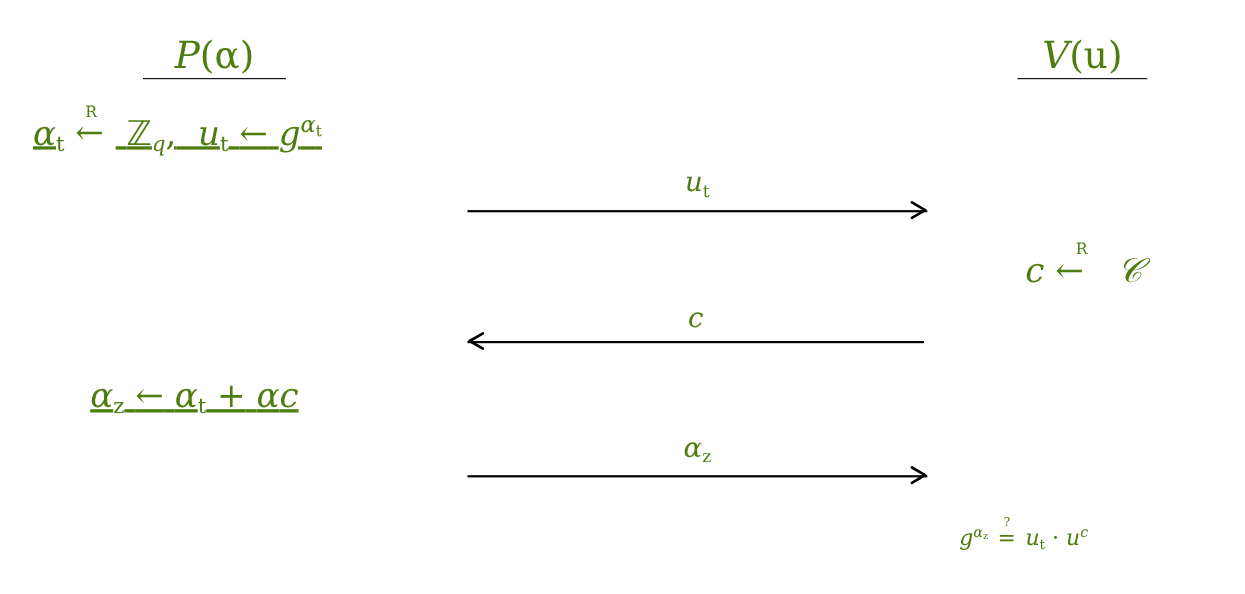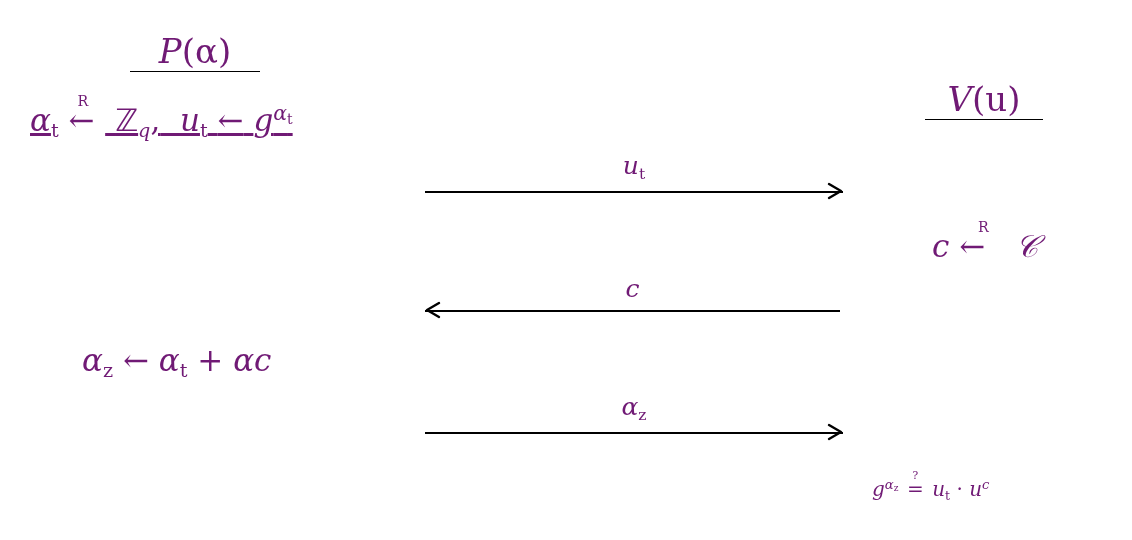--- a/index.html
+++ b/index.html
@@ -14,21 +14,21 @@
     position: relative;
     overflow: hidden;
     font-family: "DejaVu Serif", "Liberation Serif", serif;
     color: #000000;
   }
 
   
   .math {
     position: absolute;
     font-family: "DejaVu Serif", "Liberation Serif", serif;
-    color: #701a75;
+    color: #4d7c0f;
     white-space: nowrap;
     line-height: 1;
   }
   .mi { font-style: italic; }          
   .mo { font-style: normal; }           
 
   
   .greek { font-style: italic; }
 
   
@@ -141,21 +141,21 @@
 </head>
 <body>
 
 <div class="math party-header" style="left:130px; top:34px; width:130px;">
   <span>
     <span class="mi">P</span><span class="mo">(α)</span>
   </span>
   <span class="rule"></span>
 </div>
 
-<div class="math party-header" style="left:925px; top:34px; width:118px;margin-top:48px;">
+<div class="math party-header" style="left:925px; top:34px; width:118px;">
   <span>
     <span class="mi">V</span><span class="mo">(u)</span>
   </span>
   <span class="rule"></span>
 </div>
 
 <div class="math" style="left:30px; top:103px; font-size:31px;text-decoration:underline;">
   <span class="greek">α</span><span class="sub">t</span><span class="samp">&nbsp;<span class="glyph">←</span><span class="rlabel">R</span></span>&nbsp;<span class="bb">ℤ</span><span class="sub mi" style="font-style:italic;">q</span><span class="mo">,</span>&nbsp;&nbsp;<span class="mi">u</span><span class="sub">t</span>&nbsp;<span class="mo">←</span>&nbsp;<span class="mi">g</span><span class="sup"><span class="greek">α</span><span class="sub">t</span></span>
 </div>
 
@@ -180,21 +180,21 @@
   <div class="head" style="left:0px;">
     <svg width="18" height="18" viewBox="0 0 18 18" aria-hidden="true">
       <path d="M14 2 L2 9 L14 16" fill="none" stroke="#000" stroke-width="2.4" stroke-linecap="round" stroke-linejoin="round"></path>
     </svg>
   </div>
   <div class="math label" style="left:0; width:415px;">
     <span class="mi">c</span>
   </div>
 </div>
 
-<div class="math" style="left:82px; top:345px; font-size:31px;">
+<div class="math" style="left:82px; top:345px; font-size:31px;text-decoration:underline;">
   <span class="greek">α</span><span class="sub">z</span>&nbsp;<span class="mo">←</span>&nbsp;<span class="greek">α</span><span class="sub">t</span>&nbsp;<span class="mo">+</span>&nbsp;<span class="greek">α</span><span class="mi">c</span>
 </div>
 
 <div class="msg-arrow" style="left:425px; top:432px; width:418px;">
   <div class="shaft" style="width:418px;"></div>
   <div class="head" style="left:400px;">
     <svg width="18" height="18" viewBox="0 0 18 18" aria-hidden="true">
       <path d="M4 2 L16 9 L4 16" fill="none" stroke="#000" stroke-width="2.4" stroke-linecap="round" stroke-linejoin="round"></path>
     </svg>
   </div>

